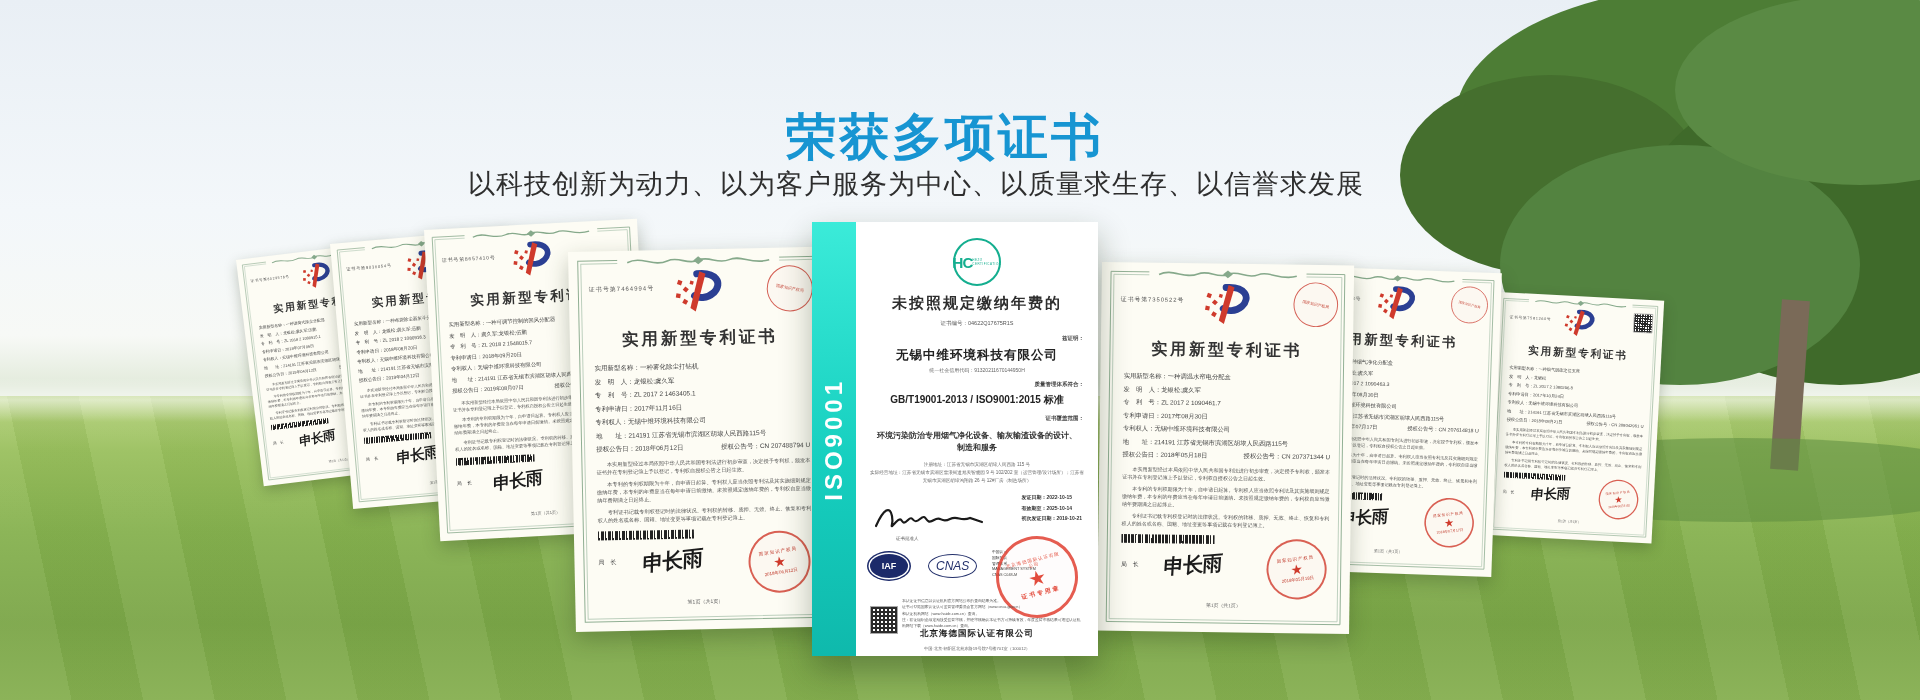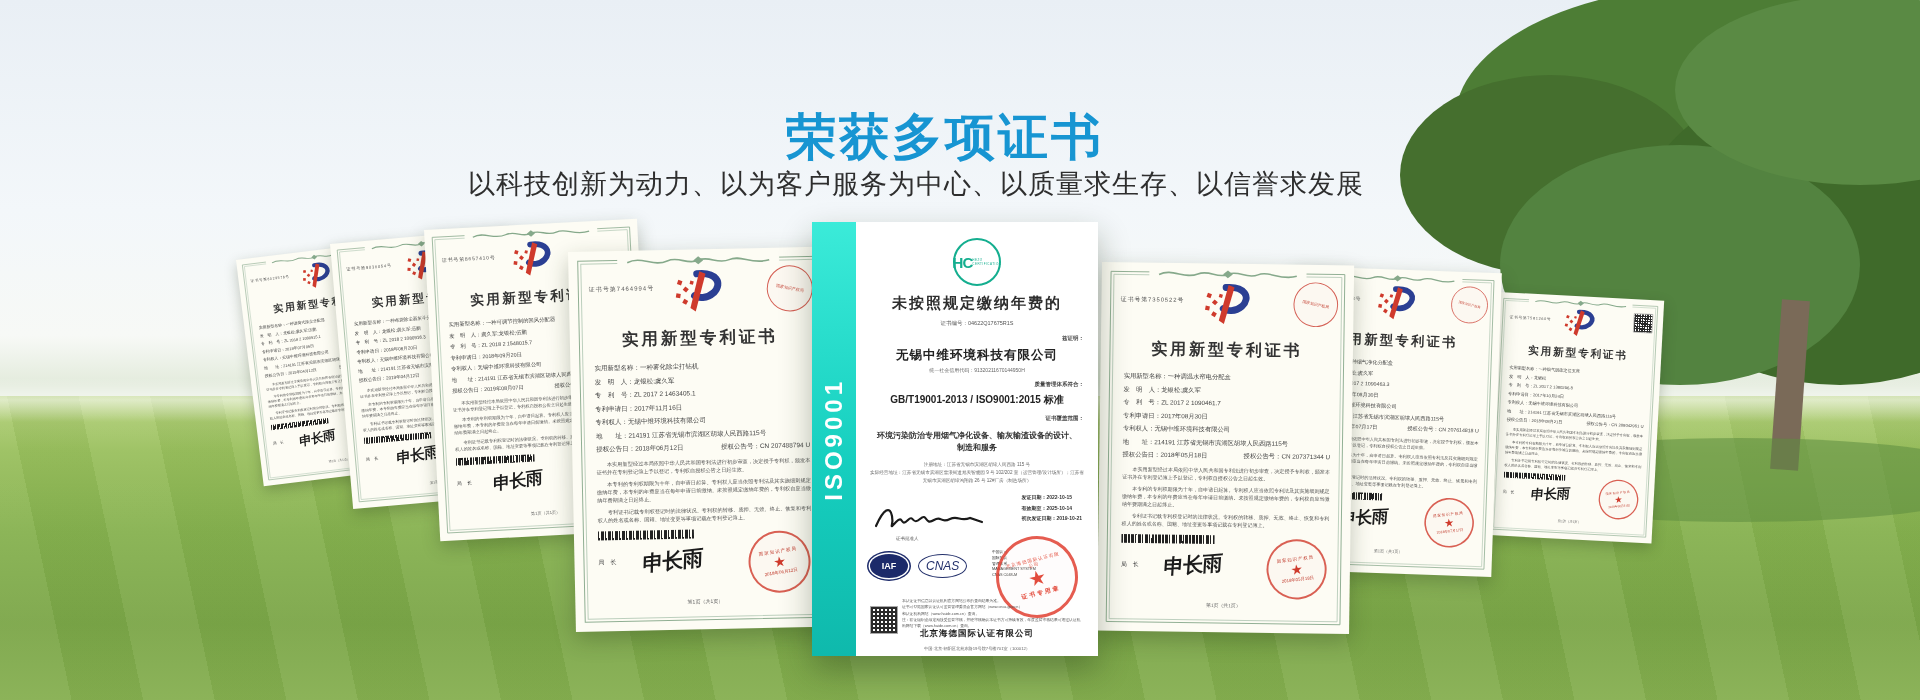--- a/index.html
+++ b/index.html
@@ -82,21 +82,21 @@
   .iso-right{margin-top:8px;text-align:right;font-weight:bold;color:#444;}
   .iso-company{margin-top:5px;text-align:center;font-size:12.5px;font-weight:bold;color:#222;letter-spacing:1px;}
   .iso-credit{margin-top:3px;text-align:center;font-size:5px;color:#666;}
   .iso-standard{margin-top:5px;text-align:center;font-size:10px;font-weight:bold;color:#222;}
   .iso-scope{margin-top:8px;text-align:center;font-size:8px;font-weight:bold;color:#333;line-height:1.5;padding:0 6px;}
   .iso-addr{margin-top:7px;font-size:4.6px;color:#666;line-height:1.7;text-align:center;}
   .iso-bottom{position:relative;height:168px;margin-top:4px;}
   .iso-dates{position:absolute;right:2px;top:4px;text-align:left;font-size:5px;font-weight:bold;color:#333;line-height:2.1;}
   .iso-signature{position:absolute;left:0;top:12px;}
   .iso-approver{position:absolute;left:26px;top:48px;font-size:4.5px;color:#555;}
-  .iso-logos{position:absolute;left:0;top:66px;display:flex;align-items:center;gap:10px;}
+  .iso-logos{position:absolute;left:0;top:66px;display:flex;align-items:center;gap:20px;}
   .iaf{width:38px;height:24px;border-radius:50%;background:#1c2a6a;color:#fff;display:flex;align-items:center;
     justify-content:center;font-size:9px;font-weight:bold;box-shadow:0 0 0 1.5px #fff,0 0 0 3px #1c2a6a;}
   .cnas{font-size:12px;font-weight:400;font-style:italic;color:#23306b;border:1.5px solid #23306b;
     border-radius:50%;padding:4px 7px;}
   .iso-accred{position:absolute;left:122px;top:62px;font-size:3.8px;color:#333;line-height:1.5;white-space:pre-line;width:64px;}
   .iso-stamp{position:absolute;right:6px;top:48px;width:76px;height:76px;border-radius:50%;
     border:3px solid rgba(224,60,45,.9);display:flex;flex-direction:column;align-items:center;justify-content:center;
     transform:rotate(-14deg);opacity:.92;background:rgba(250,230,226,.12);}
   .iso-stamp .o{font-size:4.5px;color:#e03c2d;text-align:center;letter-spacing:1px;width:56px;}
   .iso-stamp .st{font-size:20px;color:#e03c2d;line-height:1.1;}

